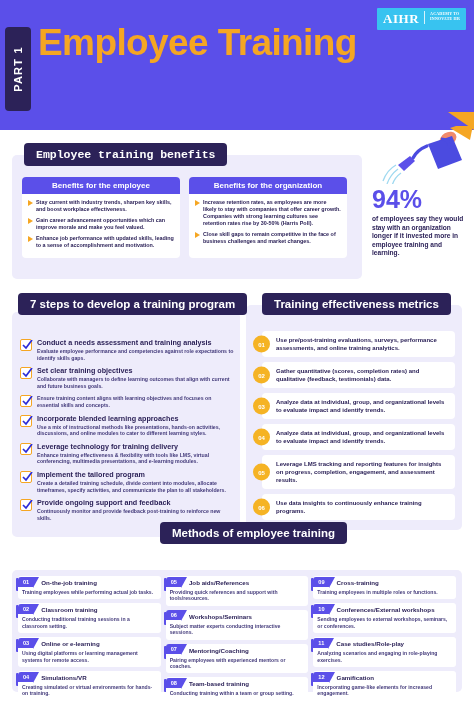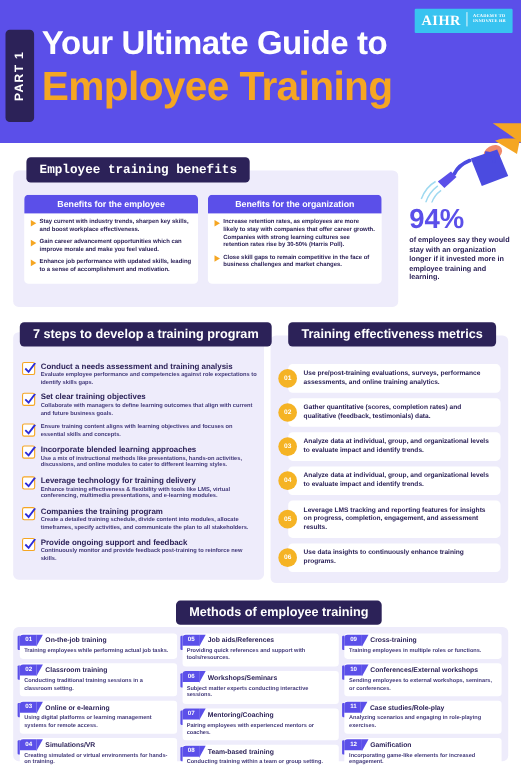--- a/index.html
+++ b/index.html
@@ -93,21 +93,21 @@
   .ben-text { font-size:5.4px; line-height:7px; color:#2C2258; font-weight:bold; }
 
   
   #stat-box { position:absolute; left:372px; top:186px; width:96px; }
   .stat-num { color:#5B4FE9; font-size:25px; font-weight:bold; line-height:26px; }
   .stat-desc { color:#2C2258; font-size:6.6px; line-height:8.6px; font-weight:bold; margin-top:3px; }
   
   .can { position:absolute; left:378px; top:126px; width:96px; height:58px; }
 
   
-  #steps-panel { left:12px; top:302px; width:228px; height:225px; }
+  #steps-panel { left:12px; top:312px; width:228px; height:225px; }
   #steps-pill { left:18px; top:293px; }
   .steps-list { position:absolute; left:8px; top:26px; right:6px; }
   .step-item { display:flex; gap:5px; margin-bottom:5px; }
   .chk {
     flex:0 0 auto; width:12px; height:12px; margin-top:1px;
     border:1.4px solid #F5A623; border-radius:2px; background:#fff;
     position:relative;
   }
   .chk svg { position:absolute; left:1px; top:0px; }
   .step-t { font-size:7.2px; font-weight:bold; color:#2C2258; line-height:9px; }
@@ -128,21 +128,21 @@
     width:17px; height:17px; border-radius:50%;
     background:#F5B324; color:#ffffff;
     font-size:6px; font-weight:bold;
     display:flex; align-items:center; justify-content:center;
     z-index:2;
   }
   .metric-text { font-size:6px; line-height:8px; color:#2C2258; font-weight:bold; }
 
   
   #methods-panel { left:12px; top:570px; width:450px; height:122px; }
-  #methods-pill { left:160px; top:546px; }
+  #methods-pill { left:160px; top:522px; }
   .methods-cols { position:absolute; left:6px; top:6px; right:6px; display:flex; gap:5px; }
   .methods-col { flex:1; }
   .method-item { position:relative; margin-bottom:4px; }
   .method-card {
     background:#fff; border-radius:3px;
     padding:3px 4px 4px 4px; position:relative;
   }
   .method-head { display:flex; align-items:center; gap:4px; }
   .method-num {
     background:#5B4FE9; color:#fff;
@@ -177,21 +177,20 @@
     <div class="logo">
       <div class="logo-main">AIHR</div>
       <div class="logo-div"></div>
       <div>
         <div class="logo-sub">ACADEMY TO</div>
         <div class="logo-sub">INNOVATE HR</div>
       </div>
     </div>
 
     <div class="title-wrap">
-      <div class="title-1">Your Ultimate Guide to</div>
       <div class="title-2">Employee Training</div>
     </div>
   </div>
 </div>
 <div class="hdr-tri"></div>
 
 <div class="panel" id="benefits-panel">
   <div class="ben-cols">
 
     <div class="ben-card">
@@ -311,21 +310,21 @@
       </div>
     </div>
 
     <div class="step-item">
       <div class="chk">
         <svg width="11" height="10" viewBox="0 0 11 10">
             <path d="M1 5 L4 8 L10 0" stroke="#2C2DD8" stroke-width="1.7" fill="none"></path>
           </svg>
       </div>
       <div>
-        <div class="step-t">Companies the training program</div>
+        <div class="step-t">Implement the tailored program</div>
         <div class="step-d">Create a detailed training schedule, divide content into modules, allocate timeframes, specify activities, and communicate the plan to all stakeholders.</div>
       </div>
     </div>
 
     <div class="step-item">
       <div class="chk">
         <svg width="11" height="10" viewBox="0 0 11 10">
             <path d="M1 5 L4 8 L10 0" stroke="#2C2DD8" stroke-width="1.7" fill="none"></path>
           </svg>
       </div>

